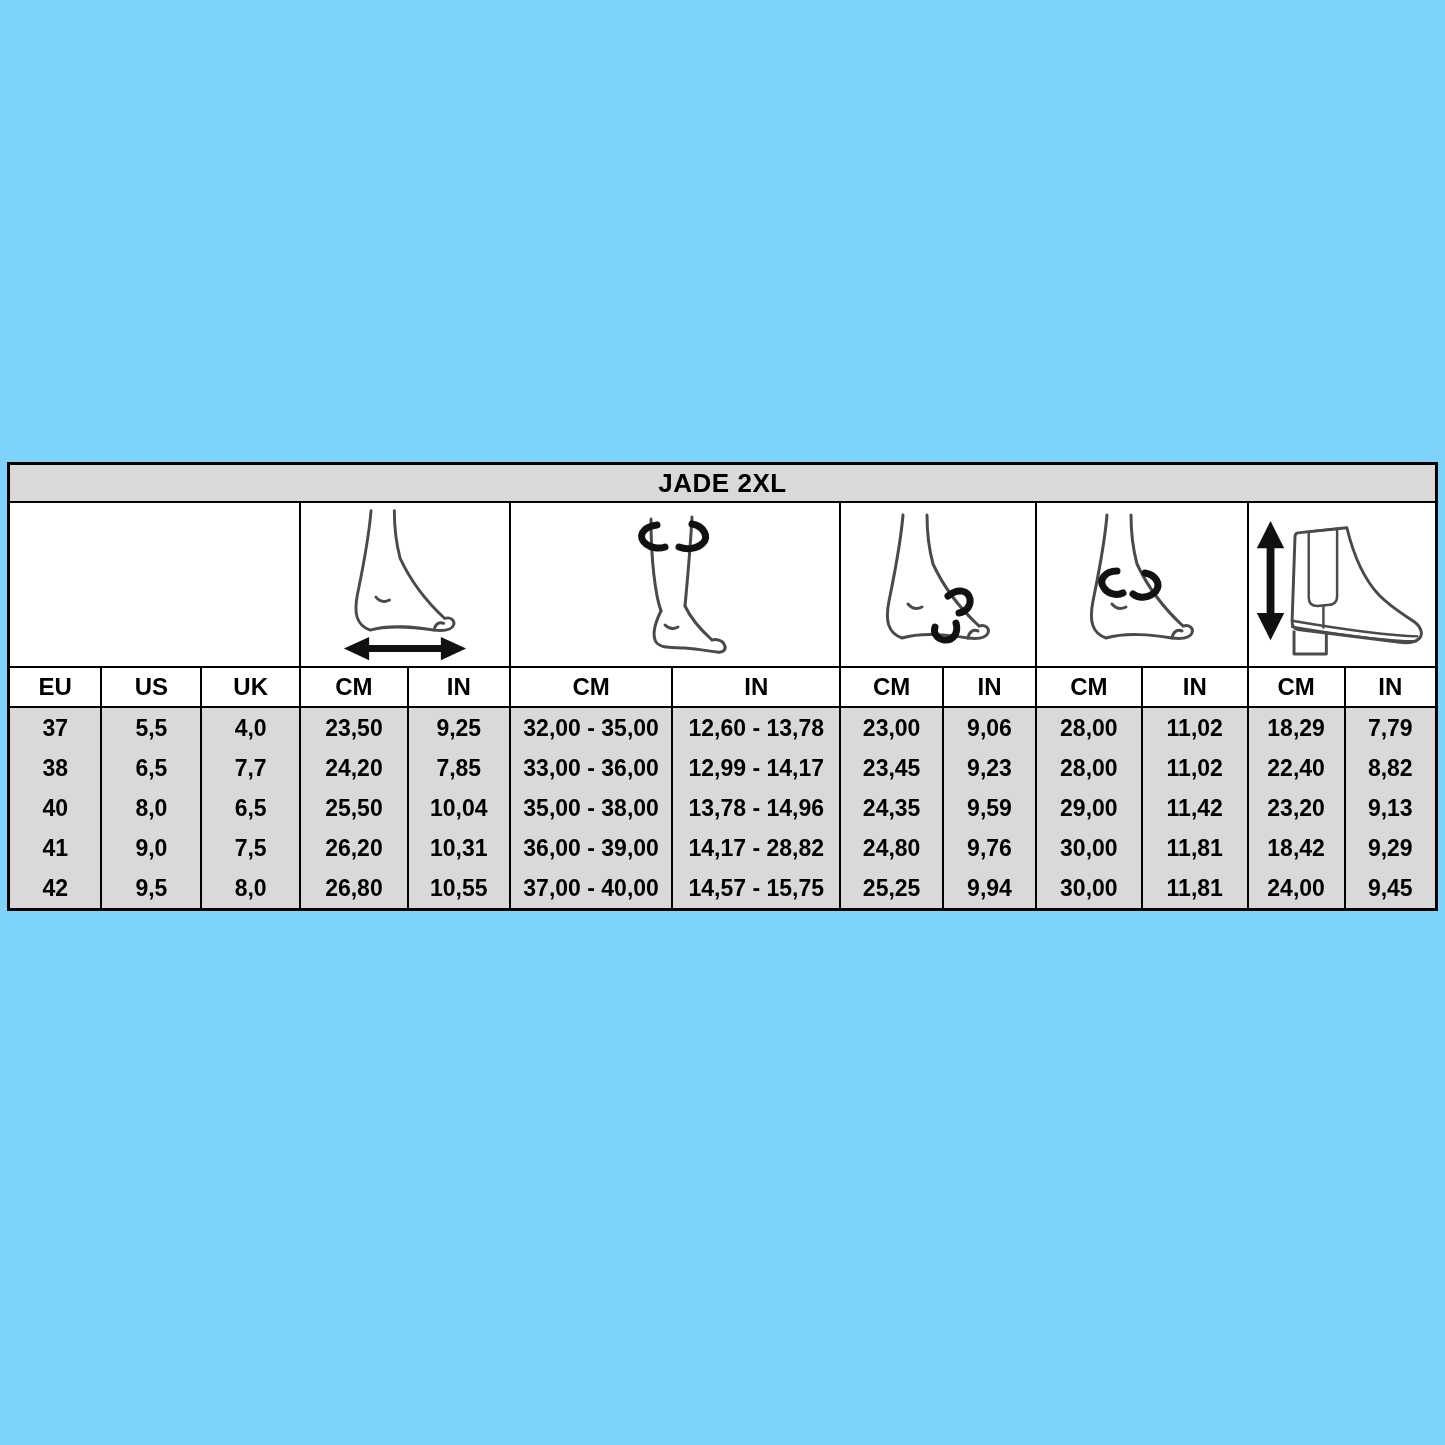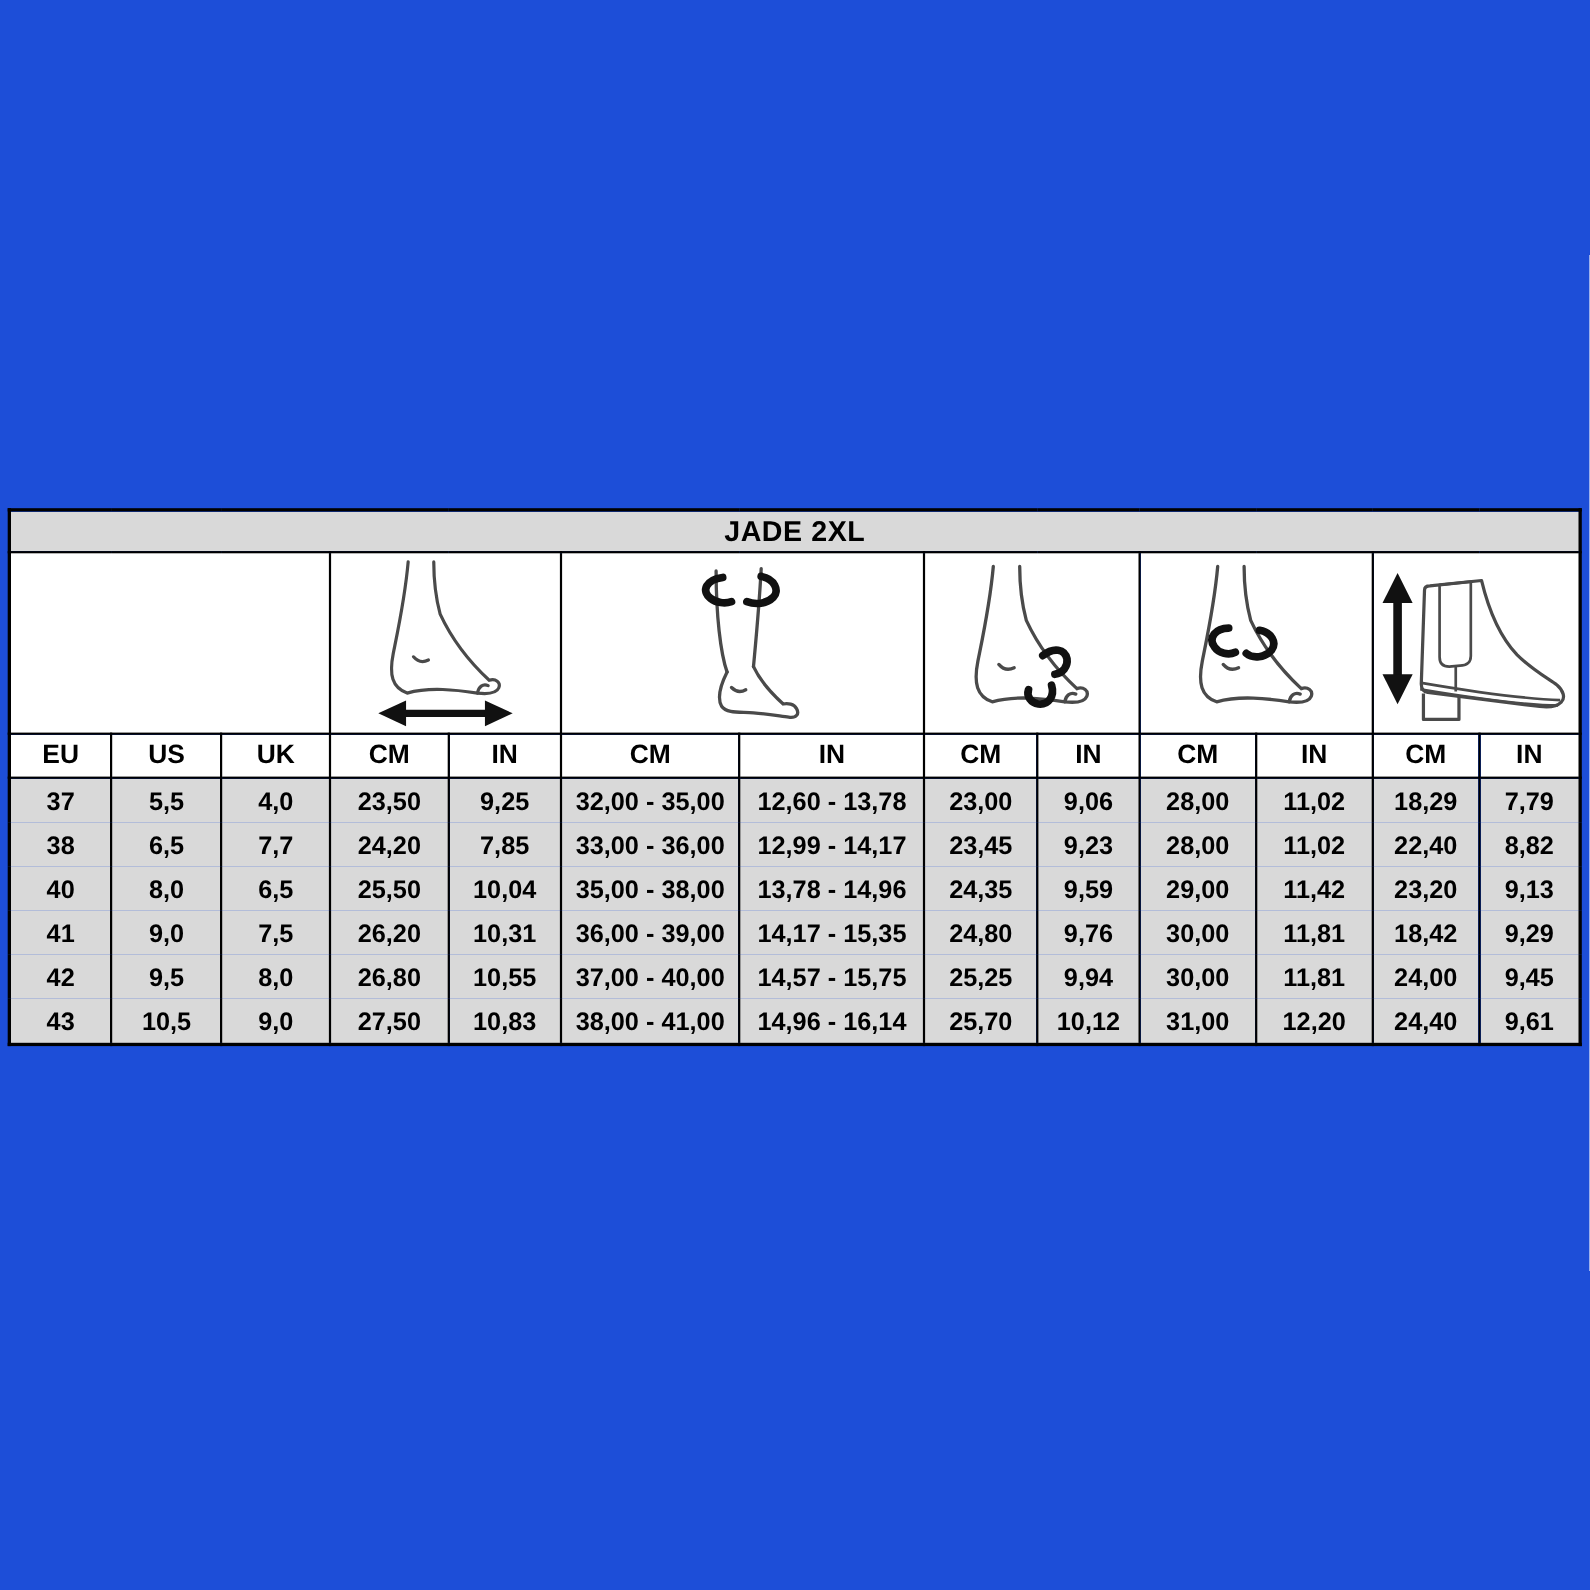--- a/index.html
+++ b/index.html
@@ -5,21 +5,21 @@
   html, body {
     margin: 0;
     padding: 0;
     background: #ffffff;
     font-family: "Liberation Sans", sans-serif;
   }
   .page {
     position: relative;
     width: 1445px;
     height: 1445px;
-    background: #1d4ed8;
+    background: #7dd3fc;
     overflow: hidden;
   }
   .table-wrap {
     position: absolute;
     left: 7px;
     top: 462px;
     width: 1431px;
   }
   table.size-table {
     width: 100%;
@@ -223,21 +223,21 @@
             <td>23,20</td>
             <td>9,13</td>
           </tr>
           <tr>
             <td>41</td>
             <td>9,0</td>
             <td>7,5</td>
             <td>26,20</td>
             <td>10,31</td>
             <td>36,00 - 39,00</td>
-            <td>14,17 - 15,35</td>
+            <td>14,17 - 28,82</td>
             <td>24,80</td>
             <td>9,76</td>
             <td>30,00</td>
             <td>11,81</td>
             <td>18,42</td>
             <td>9,29</td>
           </tr>
           <tr>
             <td>42</td>
             <td>9,5</td>
@@ -246,31 +246,16 @@
             <td>10,55</td>
             <td>37,00 - 40,00</td>
             <td>14,57 - 15,75</td>
             <td>25,25</td>
             <td>9,94</td>
             <td>30,00</td>
             <td>11,81</td>
             <td>24,00</td>
             <td>9,45</td>
           </tr>
-          <tr>
-            <td>43</td>
-            <td>10,5</td>
-            <td>9,0</td>
-            <td>27,50</td>
-            <td>10,83</td>
-            <td>38,00 - 41,00</td>
-            <td>14,96 - 16,14</td>
-            <td>25,70</td>
-            <td>10,12</td>
-            <td>31,00</td>
-            <td>12,20</td>
-            <td>24,40</td>
-            <td>9,61</td>
-          </tr>
         </tbody>
     </table>
   </div>
 </div>
 
 </body></html>

